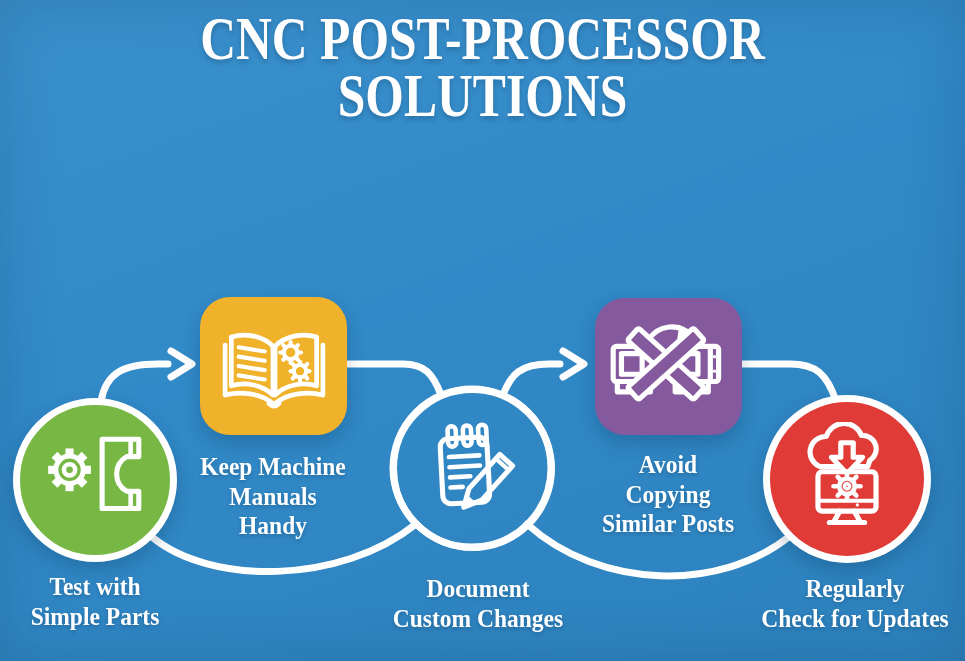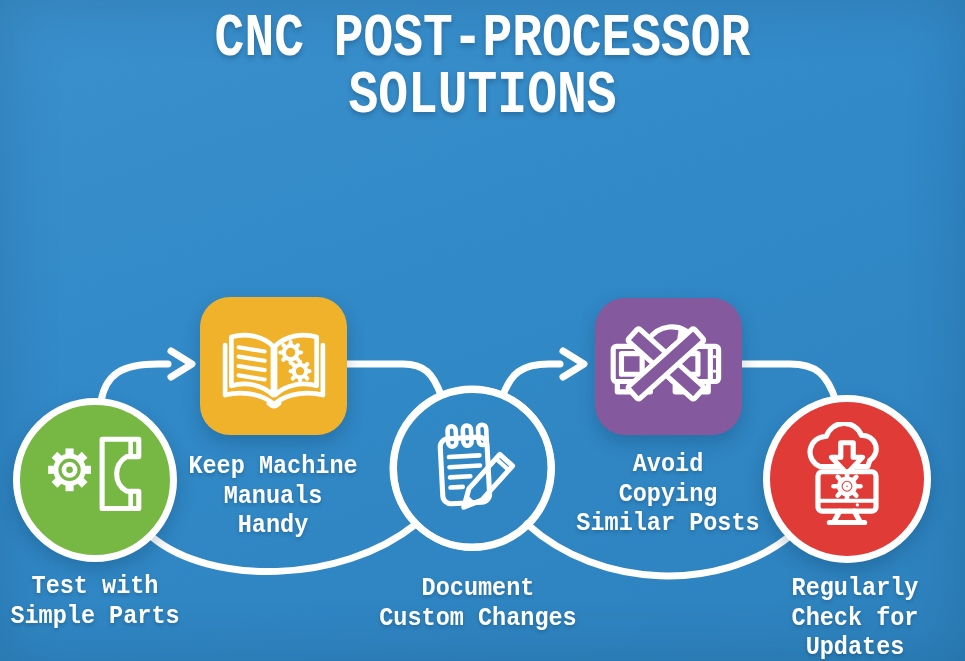--- a/index.html
+++ b/index.html
@@ -1,20 +1,20 @@
 <!DOCTYPE html>
 <html><head>
 <meta charset="utf-8">
 <style>
   html,body{margin:0;padding:0;background:#222;}
   .stage{
     position:relative;width:965px;height:661px;overflow:hidden;
     background:#3189c7;
     background:linear-gradient(160deg,#3a90cc 0%,#3189c7 45%,#2d82bd 100%);
-    font-family:Liberation Mono, monospace;color:#fff;
+    font-family:Liberation Serif, serif;color:#fff;
     box-shadow:inset 0 0 60px rgba(10,40,70,.18);
   }
   .title{
     position:absolute;top:10px;left:0;right:0;
     text-align:center;font-weight:bold;font-size:62px;line-height:.92;
     letter-spacing:0;white-space:pre-line;
     transform:scaleX(.8);
     text-shadow:0 3px 6px rgba(0,30,60,.25);
   }
   .connectors{position:absolute;left:0;top:0;}

